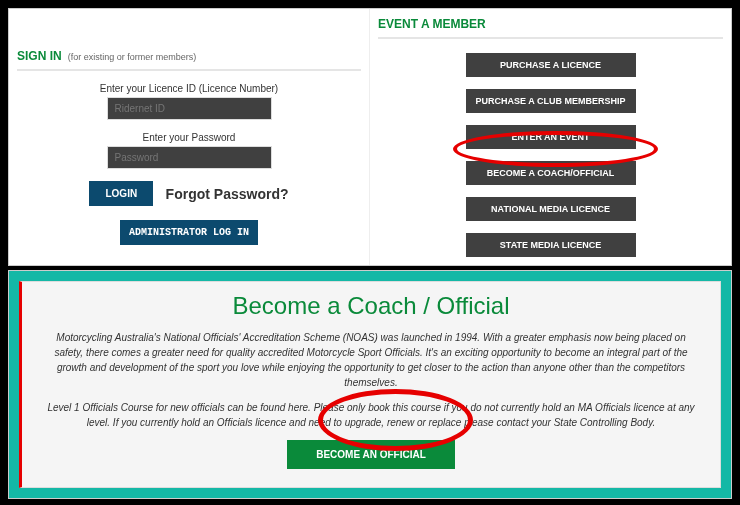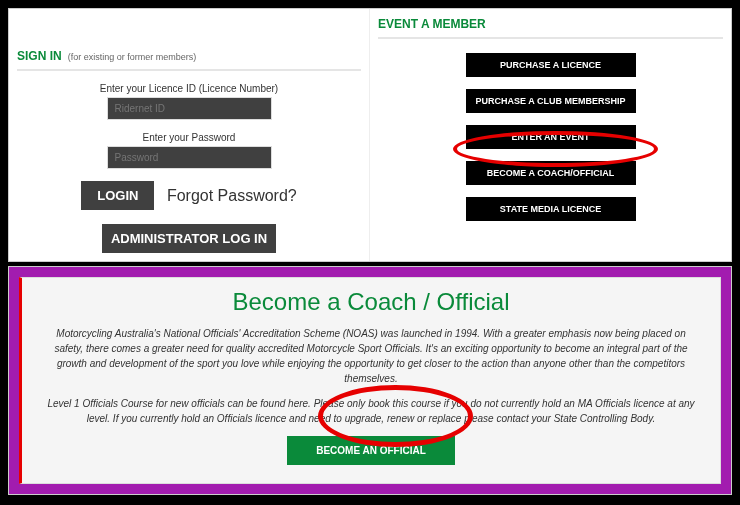--- a/index.html
+++ b/index.html
@@ -54,34 +54,34 @@
       font-size: 10px;
       border: 1px solid #ddd;
       background: #404040;
       color: #aaa;
     }
     .login-row {
       text-align: center;
       margin-bottom: 14px;
     }
     .btn-green {
-      background: #404040;
+      background: #0c4a6e;
       color: #fff;
       border: none;
       padding: 7px 16px;
-      font-size: 13px;
+      font-size: 10px;
       font-weight: bold;
       cursor: pointer;
       display: inline-block;
       vertical-align: middle;
     }
     .forgot {
-      font-size: 16px;
+      font-size: 14px;
       color: #333;
-      font-weight: normal;
+      font-weight: bold;
       margin-left: 8px;
       cursor: pointer;
       vertical-align: middle;
     }
     .admin-row { text-align: center; }
     .member-panel {
       width: 50%;
       padding: 8px;
       position: relative;
     }
@@ -93,21 +93,21 @@
       padding-bottom: 6px;
       margin-bottom: 14px;
     }
     .member-buttons {
       display: flex;
       flex-direction: column;
       align-items: center;
       gap: 12px;
     }
     .btn-wide {
-      background: #000000;
+      background: #404040;
       color: #fff;
       border: none;
       padding: 7px 10px;
       font-size: 9px;
       font-weight: bold;
       cursor: pointer;
       width: 170px;
       text-align: center;
     }
     .circle-annotation {
@@ -116,21 +116,21 @@
       border-radius: 50% / 50%;
       pointer-events: none;
     }
     .circle1 {
       top: 122px;
       left: 83px;
       width: 205px;
       height: 36px;
     }
     .bottom-section {
-      background: #a21caf;
+      background: #14b8a6;
       margin: 4px 8px 8px 8px;
       border: 1px solid #ccc;
       position: relative;
     }
     .bottom-inner {
       margin: 10px;
       border-left: 3px solid #e60000;
       background: #f5f5f5;
       padding: 10px 18px 18px 18px;
       text-align: center;
@@ -182,30 +182,31 @@
       </div>
       <div class="form-label">Enter your Licence ID (Licence Number)</div>
       <input class="form-input" placeholder="Ridernet ID" style="">
       <div class="form-label">Enter your Password</div>
       <input class="form-input" type="password" placeholder="Password" style="">
       <div class="login-row">
         <button class="btn-green">LOGIN</button>
         <span class="forgot">Forgot Password?</span>
       </div>
       <div class="admin-row">
-        <button class="btn-green" style="padding:7px 9px;">ADMINISTRATOR LOG IN</button>
+        <button class="btn-green" style="padding:7px 9px;font-family:Liberation Mono, monospace;">ADMINISTRATOR LOG IN</button>
       </div>
     </div>
     <div class="member-panel">
       <div class="member-title">EVENT A MEMBER</div>
       <div class="member-buttons">
         <button class="btn-wide">PURCHASE A LICENCE</button>
         <button class="btn-wide">PURCHASE A CLUB MEMBERSHIP</button>
         <button class="btn-wide">ENTER AN EVENT</button>
         <button class="btn-wide">BECOME A COACH/OFFICIAL</button>
+        <button class="btn-wide">NATIONAL MEDIA LICENCE</button>
         <button class="btn-wide">STATE MEDIA LICENCE</button>
       </div>
       <div class="circle-annotation circle1"></div>
     </div>
   </div>
 
   <div class="bottom-section">
     <div class="bottom-inner">
       <div class="bottom-title">Become a Coach / Official</div>
       <div class="bottom-para">Motorcycling Australia's National Officials' Accreditation Scheme (NOAS) was launched in 1994. With a greater emphasis now being placed on safety, there comes a greater need for quality accredited Motorcycle Sport Officials. It's an exciting opportunity to become an integral part of the growth and development of the sport you love while enjoying the opportunity to get closer to the action than anyone other than the competitors themselves.</div>

